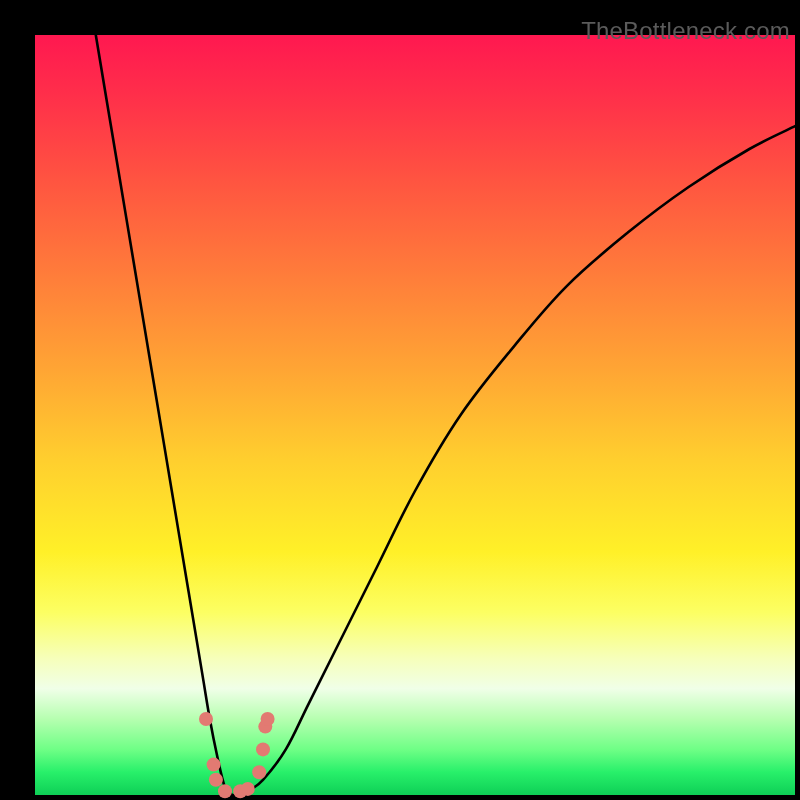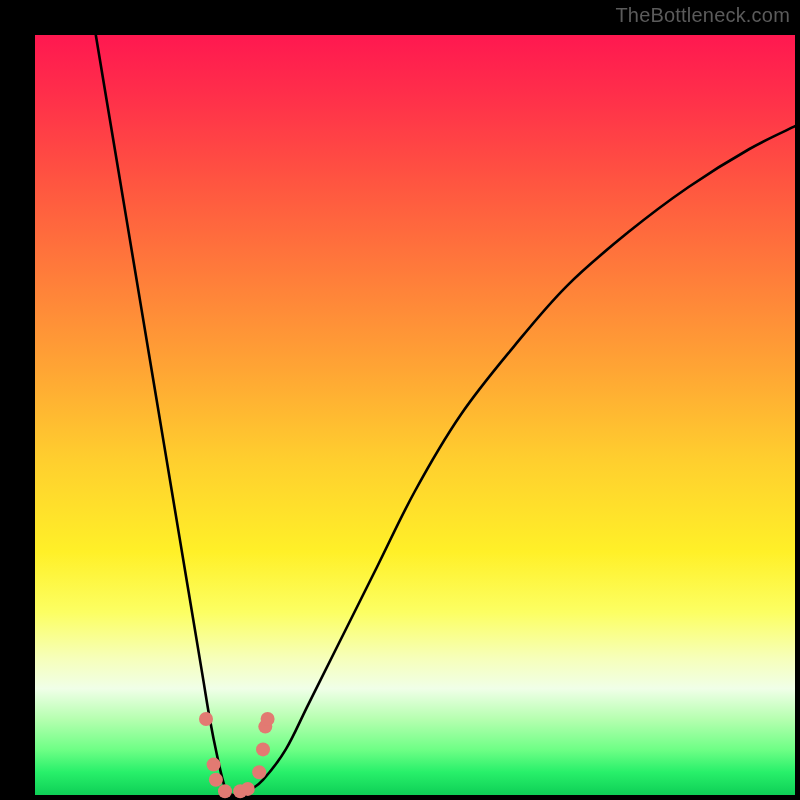--- a/index.html
+++ b/index.html
@@ -36,24 +36,24 @@
       #f6ffba 82%,
       #f0ffe8 86%,
       #b6ffb0 90%,
       #6fff86 94%,
       #28f06a 97%,
       #0ecf56 100%
     );
   }
   .watermark {
     position: absolute;
-    top: 4px;
+    top: 17px;
     right: 10px;
     color: #5b5b5b;
-    font-size: 20px;
+    font-size: 24px;
     letter-spacing: 0.2px;
     font-weight: 500;
   }
   svg.curve {
     position: absolute;
     left: 0; top: 0;
     width: 760px; height: 760px;
     overflow: visible;
   }
   .dot {

